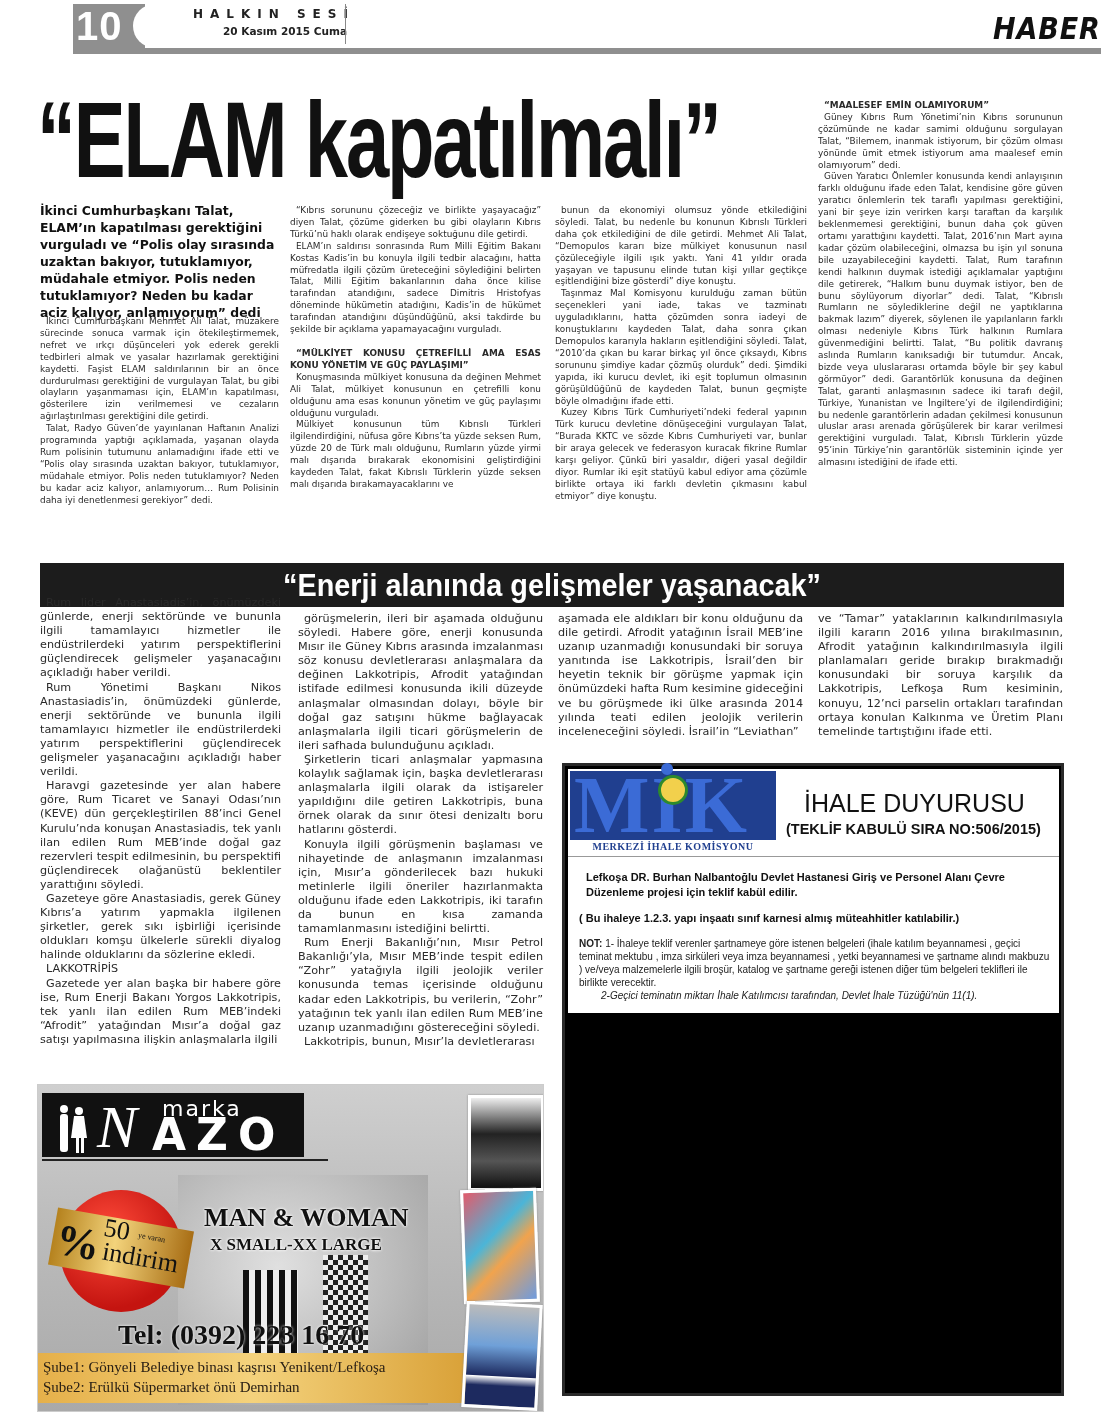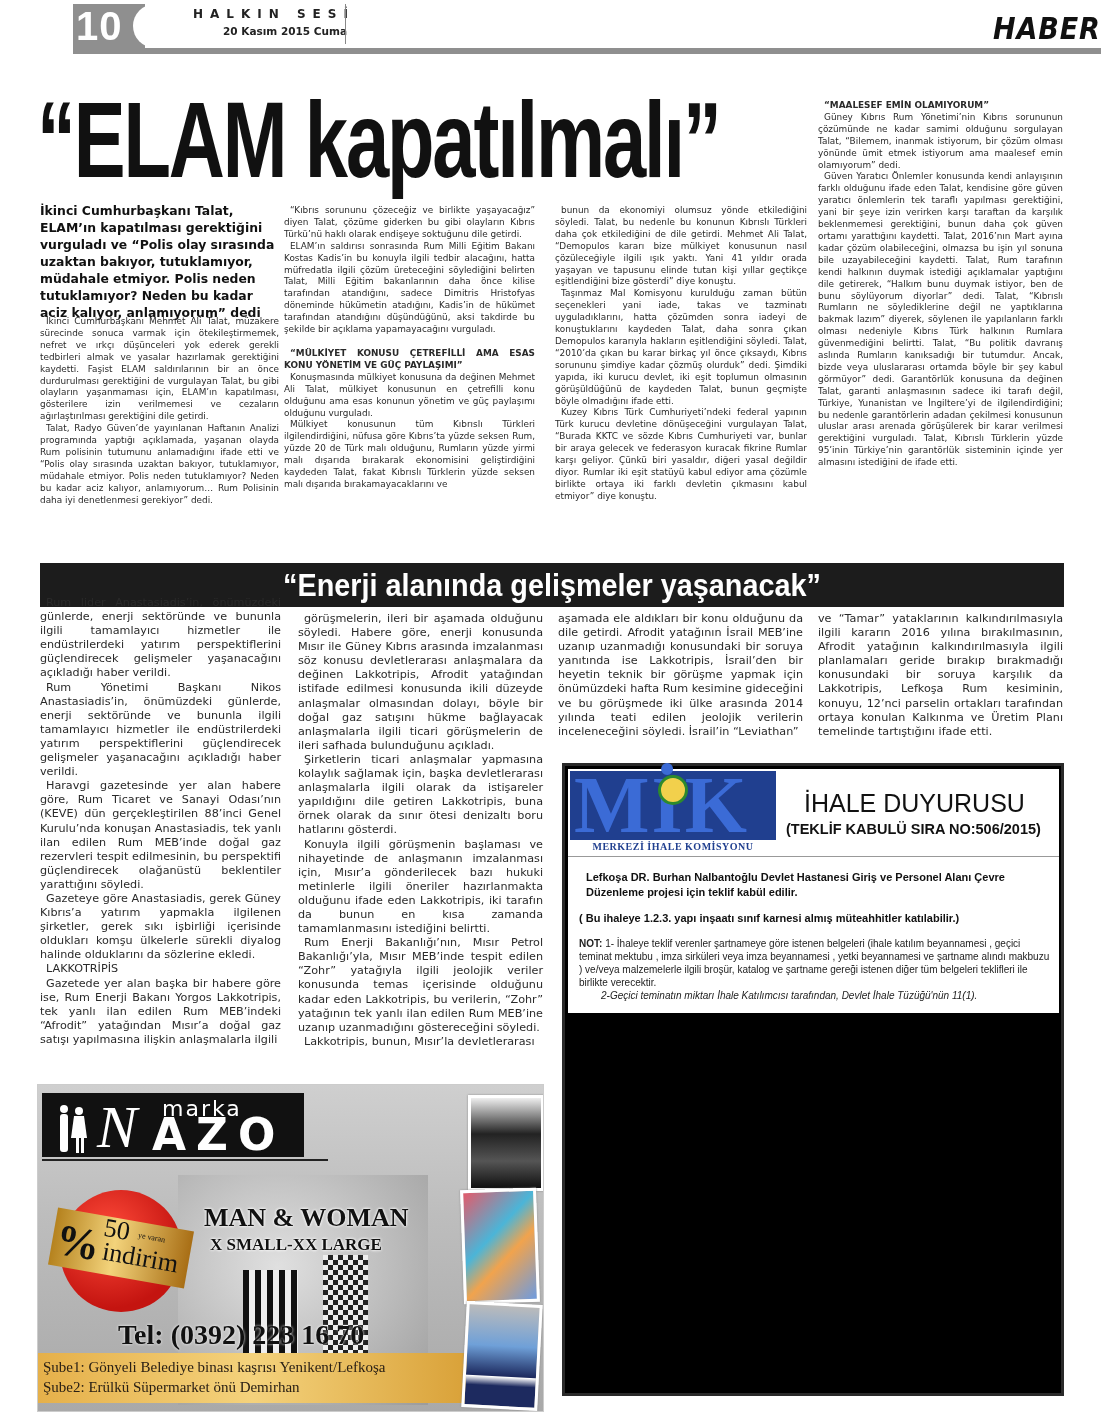--- a/index.html
+++ b/index.html
@@ -83,21 +83,21 @@
 </div>
 
 <div class="abs headline">“ELAM kapatılmalı”</div>
 <div class="abs deck">İkinci Cumhurbaşkanı Talat, ELAM’ın kapatılması gerektiğini vurguladı ve “Polis olay sırasında uzaktan bakıyor, tutuklamıyor, müdahale etmiyor. Polis neden tutuklamıyor? Neden bu kadar aciz kalıyor, anlamıyorum” dedi</div>
 
 <div class="abs col" style="left:40px;top:316px;width:239px;">
   <p>İkinci Cumhurbaşkanı Mehmet Ali Talat, müzakere sürecinde sonuca varmak için ötekileştirmemek, nefret ve ırkçı düşünceleri yok ederek gerekli tedbirleri almak ve yasalar hazırlamak gerektiğini kaydetti. Faşist ELAM saldırılarının bir an önce durdurulması gerektiğini de vurgulayan Talat, bu gibi olayların yaşanmaması için, ELAM’ın kapatılması, gösterilere izin verilmemesi ve cezaların ağırlaştırılması gerektiğini dile getirdi.</p>
   <p>Talat, Radyo Güven’de yayınlanan Haftanın Analizi programında yaptığı açıklamada, yaşanan olayda Rum polisinin tutumunu anlamadığını ifade etti ve “Polis olay sırasında uzaktan bakıyor, tutuklamıyor, müdahale etmiyor. Polis neden tutuklamıyor? Neden bu kadar aciz kalıyor, anlamıyorum… Rum Polisinin daha iyi denetlenmesi gerekiyor” dedi.</p>
 </div>
 
-<div class="abs col" style="left:284px;top:205px;width:251px;">
+<div class="abs col" style="left:290px;top:205px;width:251px;">
   <p>“Kıbrıs sorununu çözeceğiz ve birlikte yaşayacağız” diyen Talat, çözüme giderken bu gibi olayların Kıbrıs Türkü’nü haklı olarak endişeye soktuğunu dile getirdi.</p>
   <p>ELAM’ın saldırısı sonrasında Rum Milli Eğitim Bakanı Kostas Kadis’in bu konuyla ilgili tedbir alacağını, hatta müfredatla ilgili çözüm üreteceğini söylediğini belirten Talat, Milli Eğitim bakanlarının daha önce kilise tarafından atandığını, sadece Dimitris Hristofyas döneminde hükümetin atadığını, Kadis’in de hükümet tarafından atandığını düşündüğünü, aksi takdirde bu şekilde bir açıklama yapamayacağını vurguladı.</p>
   <p class="sub">“MÜLKİYET KONUSU ÇETREFİLLİ AMA ESAS KONU YÖNETİM VE GÜÇ PAYLAŞIMI”</p>
   <p>Konuşmasında mülkiyet konusuna da değinen Mehmet Ali Talat, mülkiyet konusunun en çetrefilli konu olduğunu ama esas konunun yönetim ve güç paylaşımı olduğunu vurguladı.</p>
   <p>Mülkiyet konusunun tüm Kıbrıslı Türkleri ilgilendirdiğini, nüfusa göre Kıbrıs’ta yüzde seksen Rum, yüzde 20 de Türk malı olduğunu, Rumların yüzde yirmi malı dışarıda bırakarak ekonomisini geliştirdiğini kaydeden Talat, fakat Kıbrıslı Türklerin yüzde seksen malı dışarıda bırakamayacaklarını ve</p>
 </div>
 
 <div class="abs col" style="left:555px;top:205px;width:252px;">
   <p>bunun da ekonomiyi olumsuz yönde etkilediğini söyledi. Talat, bu nedenle bu konunun Kıbrıslı Türkleri daha çok etkilediğini de dile getirdi. Mehmet Ali Talat, “Demopulos kararı bize mülkiyet konusunun nasıl çözüleceğiyle ilgili ışık yaktı. Yani 41 yıldır orada yaşayan ve tapusunu elinde tutan kişi yıllar geçtikçe eşitlendiğini bize gösterdi” diye konuştu.</p>
   <p>Taşınmaz Mal Komisyonu kurulduğu zaman bütün seçenekleri yani iade, takas ve tazminatı uyguladıklarını, hatta çözümden sonra iadeyi de konuştuklarını kaydeden Talat, daha sonra çıkan Demopulos kararıyla hakların eşitlendiğini söyledi. Talat, “2010’da çıkan bu karar birkaç yıl önce çıksaydı, Kıbrıs sorununu şimdiye kadar çözmüş olurduk” dedi. Şimdiki yapıda, iki kurucu devlet, iki eşit toplumun olmasının görüşüldüğünü de kaydeden Talat, bunun geçmişte böyle olmadığını ifade etti.</p>

